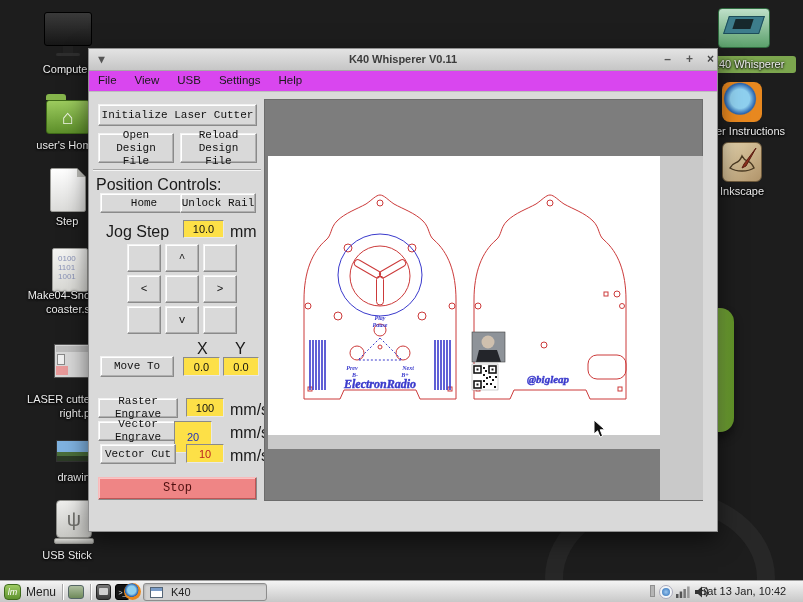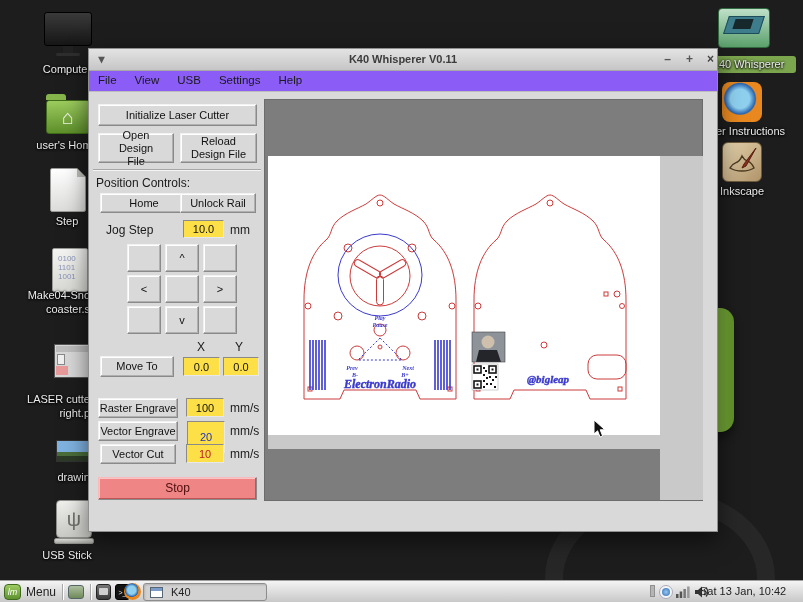--- a/index.html
+++ b/index.html
@@ -20,33 +20,33 @@
   
   .win { position:absolute; left:88px; top:48px; width:630px; height:484px; z-index:10;
     background:#d9d9d9; border:1px solid #8f8f8f; box-shadow:0 8px 22px rgba(0,0,0,.55); }
   .titlebar { position:absolute; left:0; top:0; width:628px; height:22px;
     background:linear-gradient(#e3e3e3,#c6c6c6); border-bottom:1px solid #a8a8a8;
     color:#3c3c3c; font-size:11px; font-weight:bold; }
   .titlebar .t { position:absolute; left:0; right:0; top:4px; text-align:center; }
   .tbtn { position:absolute; top:3px; width:17px; height:16px; text-align:center;
     font-size:12px; color:#555; line-height:15px; }
   .menubar { position:absolute; left:0; top:22px; width:628px; height:21px;
-    background:#8b5cf6; border-bottom:1px solid #bdbdbd; }
+    background:#d946ef; border-bottom:1px solid #bdbdbd; }
   .menuitem { float:left; padding:3px 9px 0 9px; font-size:11.5px; color:#1a1a1a; height:21px; }
 
   .btn { position:absolute; background:#d9d9d9; border:1px solid #8a8a8a;
     border-top-color:#f2f2f2; border-left-color:#f2f2f2;
     box-shadow:inset -1px -1px 0 #b0b0b0, inset 1px 1px 0 #ffffff;
     font-size:11px; color:#111; text-align:center;
-    display:flex; align-items:center; justify-content:center; line-height:13px; }
+    display:flex; align-items:center; justify-content:center; line-height:13px;font-family:Liberation Mono, monospace; }
   .entry { position:absolute; background:#fde047; border:1px solid #8a8a8a;
     border-bottom-color:#e8e8e8; border-right-color:#e8e8e8;
     font-size:11px; color:#111; text-align:center;
     display:flex; align-items:center; justify-content:center; }
-  .plabel { position:absolute; font-size:12px; color:#1a1a1a; }
+  .plabel { position:absolute; font-size:16px; color:#1a1a1a; }
   .sep { position:absolute; height:2px; border-top:1px solid #a6a6a6; border-bottom:1px solid #f4f4f4; }
   .stopbtn { background:#ef8585; color:#4e0e0e; font-size:12px;
     border-top-color:#f8baba; border-left-color:#f8baba;
     box-shadow:inset -1px -1px 0 #c05555, inset 1px 1px 0 #f9c4c4; }
 
   .canvas { position:absolute; left:175px; top:50px; width:439px; height:402px;
     background:#7d7d7d; border:1px solid #6c6c6c; }
   .paper { position:absolute; left:3px; top:56px; width:392px; height:279px; background:#ffffff; }
   .band-r { position:absolute; left:395px; top:56px; width:43px; height:344px; background:#c9c9c9; }
   .band-b { position:absolute; left:3px; top:335px; width:392px; height:14px; background:#c9c9c9; }
@@ -185,21 +185,21 @@
   <div class="plabel" style="left:146px;top:291px;">Y</div>
   <div class="btn" style="left:11px;top:307px;width:74px;height:21px;">Move To</div>
   <div class="entry" style="left:94px;top:308px;width:37px;height:19px;">0.0</div>
   <div class="entry" style="left:134px;top:308px;width:36px;height:19px;">0.0</div>
 
   <div class="btn" style="left:9px;top:349px;width:80px;height:20px;">Raster Engrave</div>
   <div class="entry" style="left:97px;top:349px;width:38px;height:19px;">100</div>
   <div class="plabel" style="left:141px;top:352px;">mm/s</div>
 
   <div class="btn" style="left:9px;top:372px;width:80px;height:20px;">Vector Engrave</div>
-  <div class="entry" style="left:98px;top:372px;width:38px;height:32px;color:#2233bb;">20</div>
+  <div class="entry" style="left:85px;top:372px;width:38px;height:32px;color:#2233bb;">20</div>
   <div class="plabel" style="left:141px;top:375px;">mm/s</div>
 
   <div class="btn" style="left:11px;top:395px;width:76px;height:20px;">Vector Cut</div>
   <div class="entry" style="left:97px;top:395px;width:38px;height:19px;color:#bb2222;">10</div>
   <div class="plabel" style="left:141px;top:398px;">mm/s</div>
 
   <div class="btn stopbtn" style="left:9px;top:428px;width:159px;height:23px;">Stop</div>
 
   <div class="canvas">
     <div class="band-r"></div>

